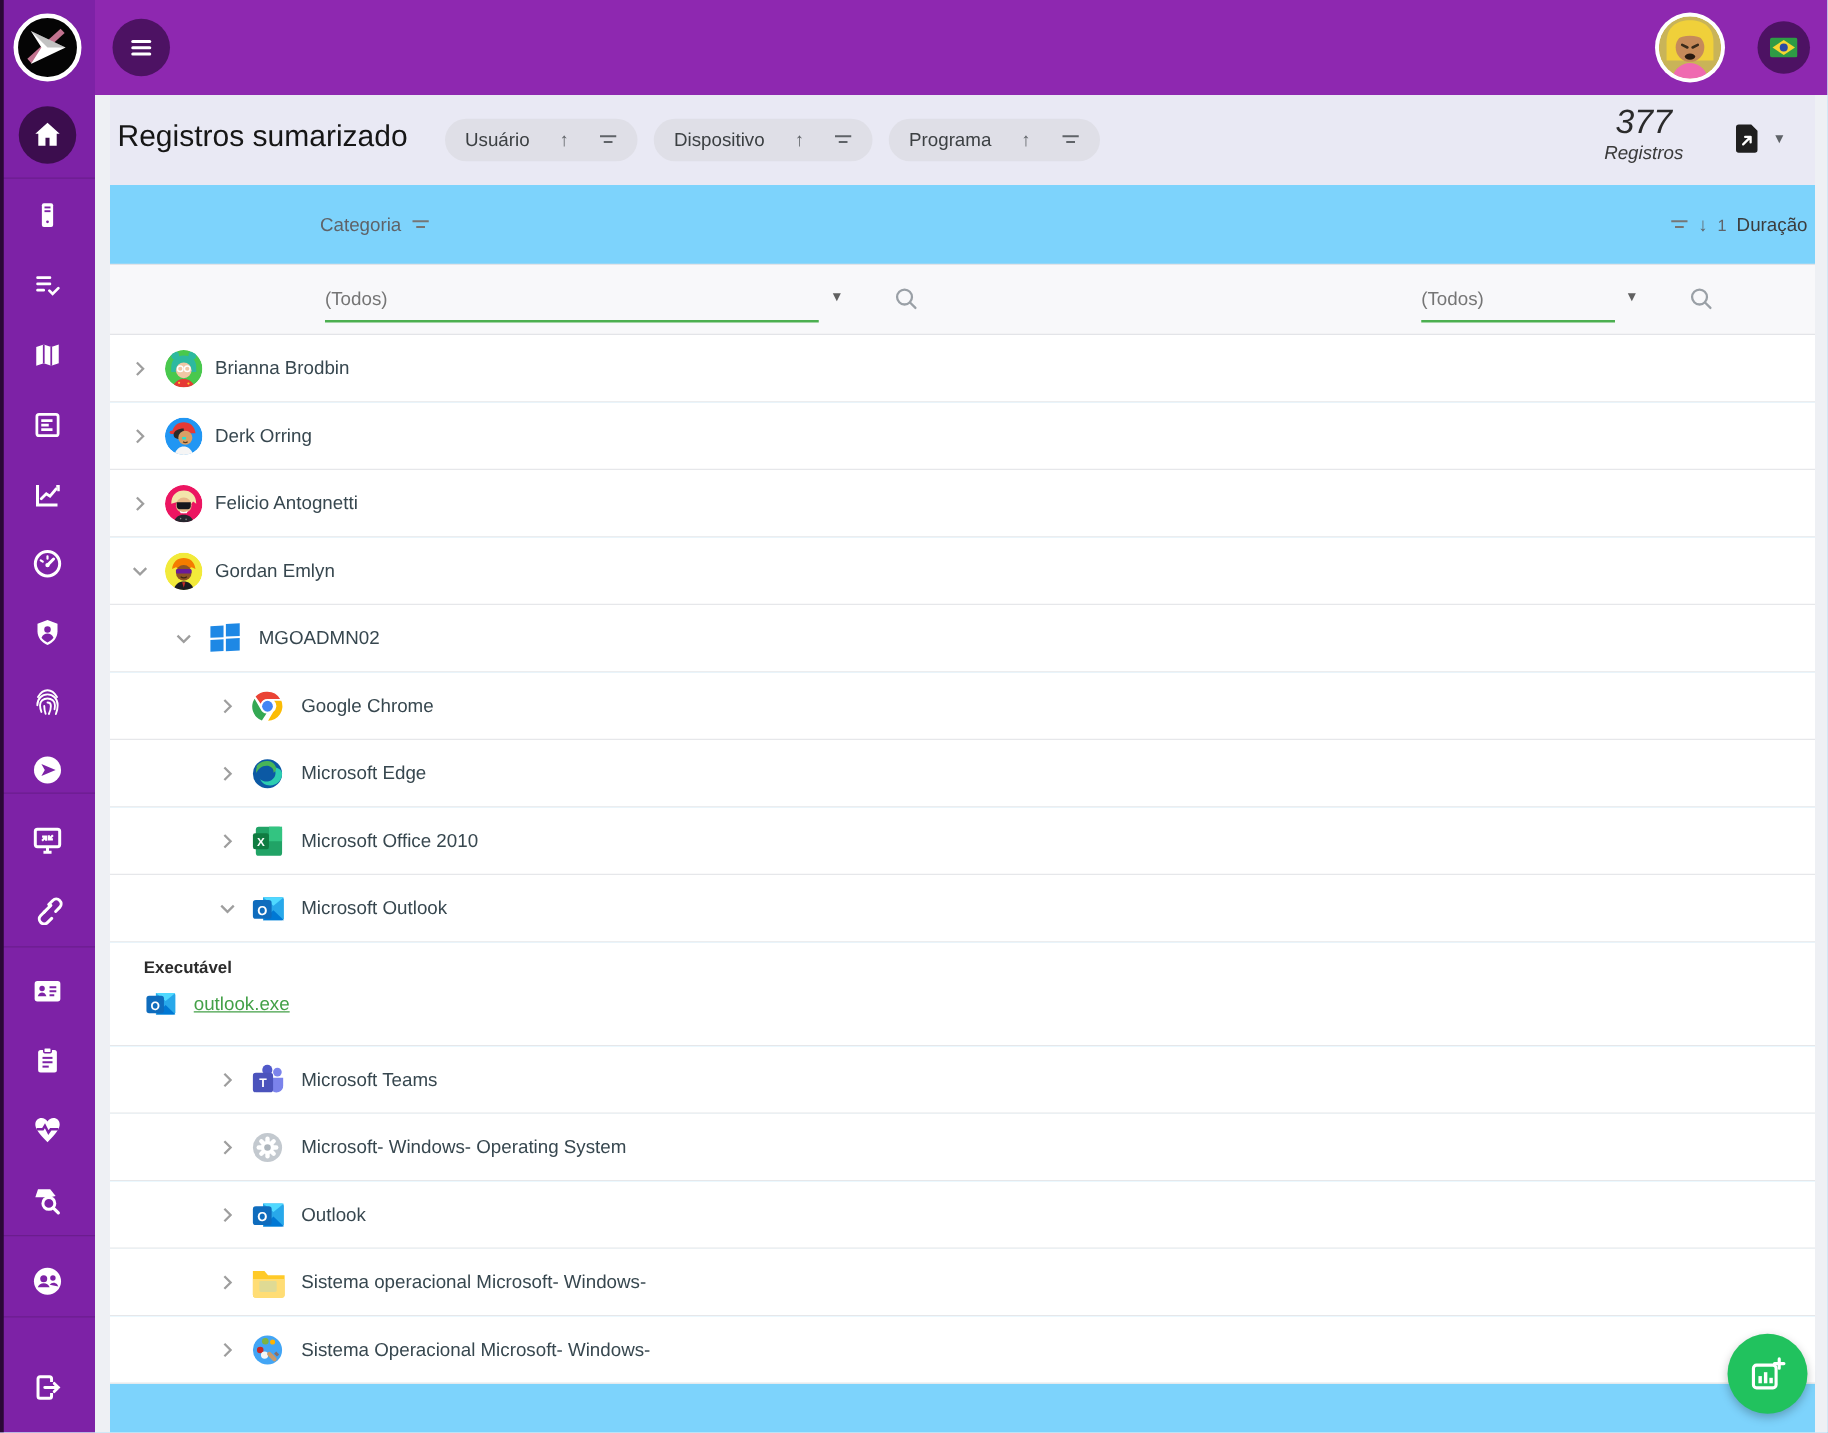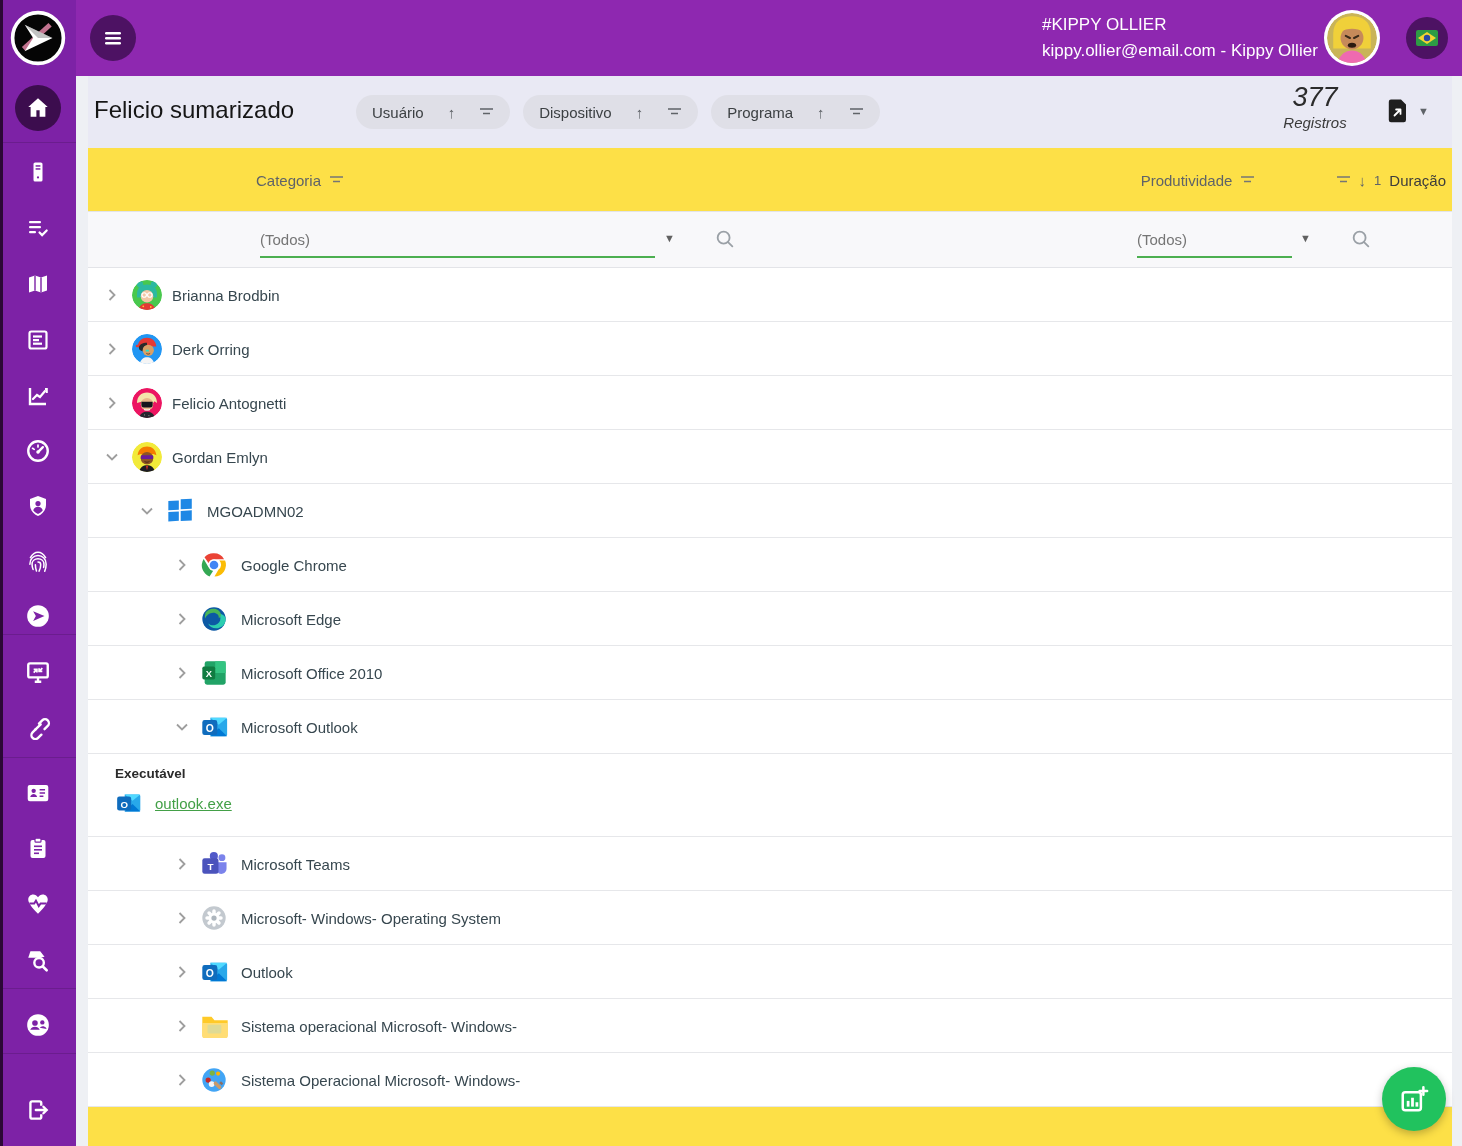--- a/index.html
+++ b/index.html
@@ -33,21 +33,21 @@
   .chips { position:absolute; left:268px; top:19px; display:flex; gap:13px; }
   .chip { height:34px; background:#dfdfe7; border-radius:17px; padding:0 16px; display:flex;
           align-items:center; gap:24px; font-size:15px; color:#3c4043; cursor:pointer; }
   .chip .arrow { font-size:15px; color:#5f6368; }
   .records { position:absolute; left:1182px; top:6px; width:90px; text-align:center; color:#2b2b2b;font-style:italic; }
   .records .num { font-size:27px; }
   .records .lbl { font-size:15px; margin-top:1px; color:#3a3a3a; }
   .export { position:absolute; left:1298px; top:22px; display:flex; align-items:center; gap:8px; cursor:pointer; }
   .caret { color:#5f6368; font-size:11px; }
 
-  .card { position:absolute; left:88px; top:148px; width:1364px; height:998px; background:#fde047;padding-left:12px; }
+  .card { position:absolute; left:88px; top:148px; width:1364px; height:998px; background:#7dd3fc;padding-left:12px; }
 
   .hdr-row { position:absolute; left:0; top:0; width:1364px; height:64px; border-bottom:1px solid #e3e4e8; }
   .hdr-cell { position:absolute; top:0; height:64px; display:flex; align-items:center; justify-content:center;
               gap:8px; font-size:15px; color:#5f6368; }
   .hdr-duracao { position:absolute; right:6px; top:0; height:64px; display:flex; align-items:center; gap:8px; }
   .sortnum { font-size:13px; color:#5f6368; }
   .darr { font-size:15px; color:#5f6368; }
   .bold-hdr { font-weight:normal; color:#3c3c3c; font-size:15px; }
 
   .filter-row { position:absolute; left:0; top:64px; width:1364px; height:56px; background:#f8f8fa;
@@ -101,24 +101,20 @@
     </div>
     <div class="hamburger">
       <svg width="24" height="24" viewBox="0 0 24 24">
         <g fill="#ffffff">
             <rect x="4" y="6" width="16" height="2.4" rx="1.2"></rect>
         <rect x="4" y="11" width="16" height="2.4" rx="1.2"></rect>
         <rect x="4" y="16" width="16" height="2.4" rx="1.2"></rect>
           </g>
       </svg>
     </div>
-    <div class="user-block">
-      <div>#KIPPY OLLIER</div>
-      <div>kippy.ollier@email.com - Kippy Ollier</div>
-    </div>
     <div class="avatar-ring">
       <svg width="50" height="50" viewBox="0 0 48 48">
         <clipPath id="ck">
             <circle cx="24" cy="24" r="24"></circle>
           </clipPath>
         <g clip-path="url(#ck)">
           <circle cx="24" cy="24" r="24" fill="#c9b458"></circle>
           <path d="M6 20c0-12 8-17 18-17s18 5 18 17v14H6z" fill="#f0d03a"></path>
           <circle cx="24" cy="24" r="11" fill="#c68a5a"></circle>
           <path d="M13 18c2-7 9-9 11-9s9 2 11 9c-3-2-7-3-11-3s-8 1-11 3z" fill="#f0d03a"></path>
@@ -283,21 +279,21 @@
     </div>
     <div class="side-item" style="top:1034px">
       <svg width="26" height="26" viewBox="0 0 24 24">
         <path d="M15 8V5.5A1.5 1.5 0 0 0 13.5 4h-7A1.5 1.5 0 0 0 5 5.5v13A1.5 1.5 0 0 0 6.5 20h7a1.5 1.5 0 0 0 1.5-1.5V16" stroke="#fff" stroke-width="2.2" fill="none"></path>
         <path d="M10 12h10M17 9l3 3-3 3" stroke="#fff" stroke-width="2.2" fill="none" stroke-linecap="round"></path>
         </svg>
     </div>
   </div>
 
   <div class="titleband">
-    <div class="page-title">Felicio sumarizado</div>
+    <div class="page-title">Registros sumarizado</div>
     <div class="chips">
       <div class="chip">
         <span>Usuário</span>
         <span class="arrow">↑</span>
         <svg width="15" height="12" viewBox="0 0 15 12">
           <g stroke="#5f6368" stroke-width="1.6">
               <path d="M1 3h13M4 7.5h7"></path>
             </g>
           </svg>
       </div>
@@ -331,28 +327,20 @@
         </svg>
       <span class="caret">▼</span>
     </div>
   </div>
 
   <div class="card">
 
     <div class="hdr-row">
       <div class="hdr-cell" style="left:92px;width:240px;">
         <span>Categoria</span>
-        <svg width="15" height="12" viewBox="0 0 15 12">
-          <g stroke="#757575" stroke-width="1.6">
-              <path d="M1 3h13M4 7.5h7"></path>
-            </g>
-          </svg>
-      </div>
-      <div class="hdr-cell" style="left:990px;width:240px;">
-        <span>Produtividade</span>
         <svg width="15" height="12" viewBox="0 0 15 12">
           <g stroke="#757575" stroke-width="1.6">
               <path d="M1 3h13M4 7.5h7"></path>
             </g>
           </svg>
       </div>
       <div class="hdr-duracao">
         <svg width="15" height="12" viewBox="0 0 15 12">
           <g stroke="#757575" stroke-width="1.6">
               <path d="M1 3h13M4 7.5h7"></path>

